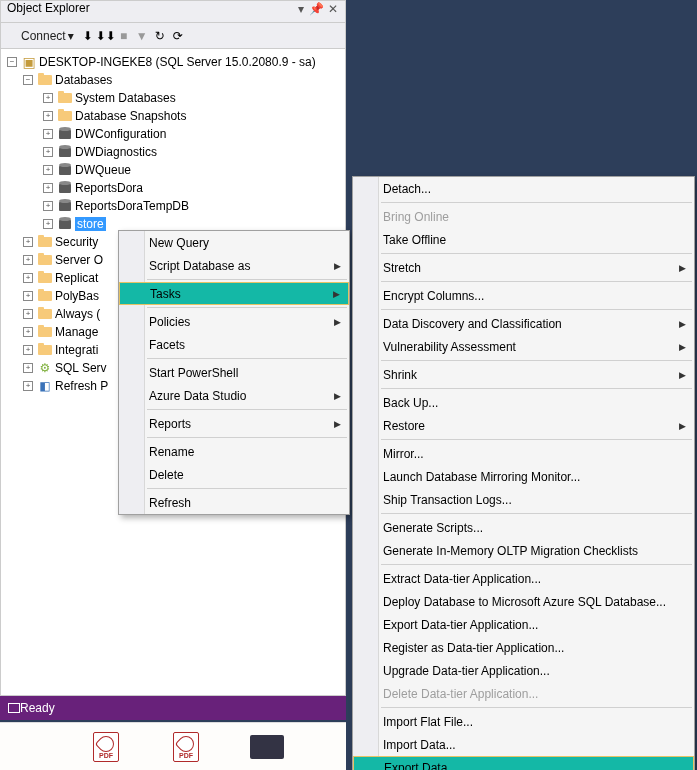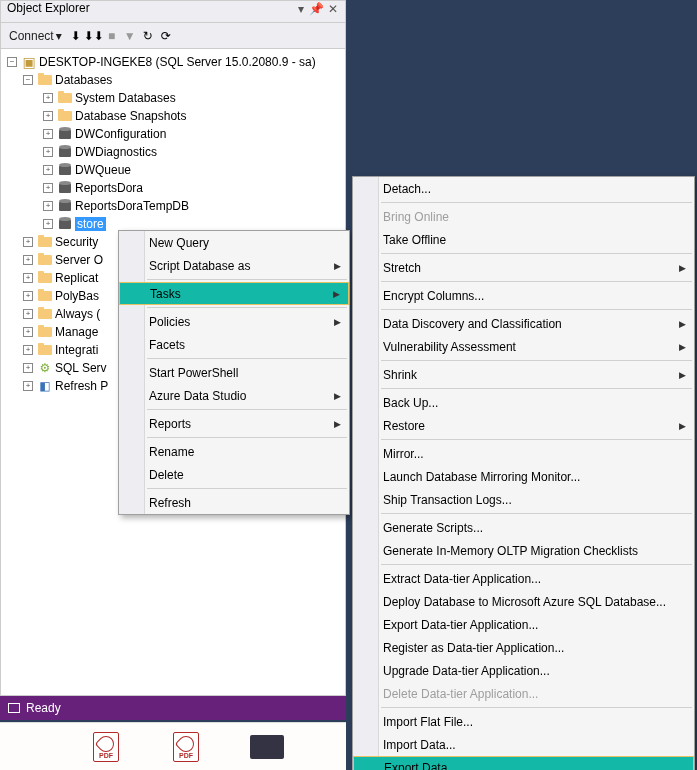--- a/index.html
+++ b/index.html
@@ -3,21 +3,21 @@
 <meta charset="utf-8">
 <style>
 * { margin: 0; padding: 0; box-sizing: border-box; font-family: "Segoe UI", Tahoma, sans-serif; font-size: 12px; }
 body { width: 697px; height: 770px; background: #2d3e5a; position: relative; overflow: hidden; }
 
 .panel { position: absolute; top: 0; left: 0; width: 346px; height: 696px; background: #eeeef2; border: 1px solid #ccc; }
 .panel-header { height: 22px; background: #eeeef2; display: flex; padding: 0 4px; border-bottom: 1px solid #ccc; }
 .panel-title { flex: 1; padding-left: 2px; }
 .panel-ctrl { width: 16px; height: 16px; display: flex; align-items: center; justify-content: center; color: #555; cursor: pointer; }
 
-.toolbar { height: 26px; background: #eeeef2; display: flex; align-items: center; padding: 0 4px; border-bottom: 1px solid #ccc; gap: 2px; }
+.toolbar { height: 26px; background: #eeeef2; display: flex; align-items: center; padding: 0 16px; border-bottom: 1px solid #ccc; gap: 2px; }
 .toolbar-btn { padding: 2px 4px; display: flex; align-items: center; gap: 2px; color: #1e1e1e; cursor: pointer; }
 .toolbar-icon { width: 16px; height: 16px; display: flex; align-items: center; justify-content: center; }
 
 .tree { background: #fff; height: calc(100% - 48px); overflow: hidden; padding-top: 4px; }
 .tree-row { display: flex; align-items: center; height: 18px; white-space: nowrap; }
 .expander { width: 10px; height: 10px; border: 1px solid #888; display: flex; align-items: center; justify-content: center; margin-right: 4px; font-size: 8px; line-height: 1; cursor: pointer; color: #555; flex-shrink: 0; }
 .tree-icon { width: 16px; height: 16px; margin-right: 2px; flex-shrink: 0; display: flex; align-items: center; justify-content: center; }
 .db-cyl { width: 12px; height: 10px; background: #5a5a5a; border-radius: 2px 2px 1px 1px; position: relative; }
 .db-cyl::before { content: ""; position: absolute; top: -2px; left: 0; width: 12px; height: 4px; background: #888; border-radius: 50%; }
 .folder { width: 14px; height: 10px; background: #f7ca7a; border-radius: 1px; position: relative; }
@@ -29,21 +29,21 @@
 .ctx-menu.m1 { top: 230px; left: 118px; width: 232px; }
 .ctx-menu.m2 { top: 176px; left: 352px; width: 343px; }
 .ctx-row { height: 23px; display: flex; align-items: center; padding: 0 24px 0 30px; cursor: default; position: relative; }
 .ctx-row.highlighted { background: #14b8a6; border: 1px solid #e5c365; height: 23px; }
 .ctx-row.disabled { color: #9e9e9e; }
 .ctx-sep { height: 1px; background: #d0d0d0; margin: 2px 2px 2px 28px; }
 .ctx-arrow { position: absolute; right: 8px; font-size: 9px; color: #333; }
 .ctx-gutter { position: absolute; left: 0; top: 0; bottom: 0; width: 26px; background: #eeeef2; border-right: 1px solid #d8d8d8; }
 .ctx-content { position: relative; }
 
-.statusbar { position: absolute; left: 0; top: 696px; width: 346px; height: 24px; background: #68217a; color: #fff; display: flex; align-items: center; padding: 0 8px; gap: 6px; }
+.statusbar { position: absolute; left: 0; top: 696px; width: 346px; height: 24px; background: #68217a; color: #fff; display: flex; align-items: center; padding: 0 8px; gap: 0; }
 .status-sq { width: 12px; height: 10px; border: 1px solid #fff; }
 
 .taskbar { position: absolute; left: 0; bottom: 0; width: 346px; height: 48px; background: #fefdfb; display: flex; align-items: center; padding: 0 12px; gap: 48px; border-top: 1px solid #ddd; }
 .tb-icon { width: 32px; height: 32px; display: flex; align-items: center; justify-content: center; }
 .pdf-box { width: 26px; height: 30px; background: #fff; border: 1px solid #b02a2a; border-radius: 2px; position: relative; color: #b02a2a; font-size: 7px; font-weight: bold; display: flex; align-items: flex-end; justify-content: center; padding-bottom: 2px; }
 .pdf-box::before { content: ""; position: absolute; top: 3px; left: 50%; transform: translateX(-50%); width: 14px; height: 14px; border: 1.5px solid #b02a2a; border-radius: 50% 50% 50% 20%; transform: translateX(-50%) rotate(45deg); }
 </style>
 </head>
 <body>
 

